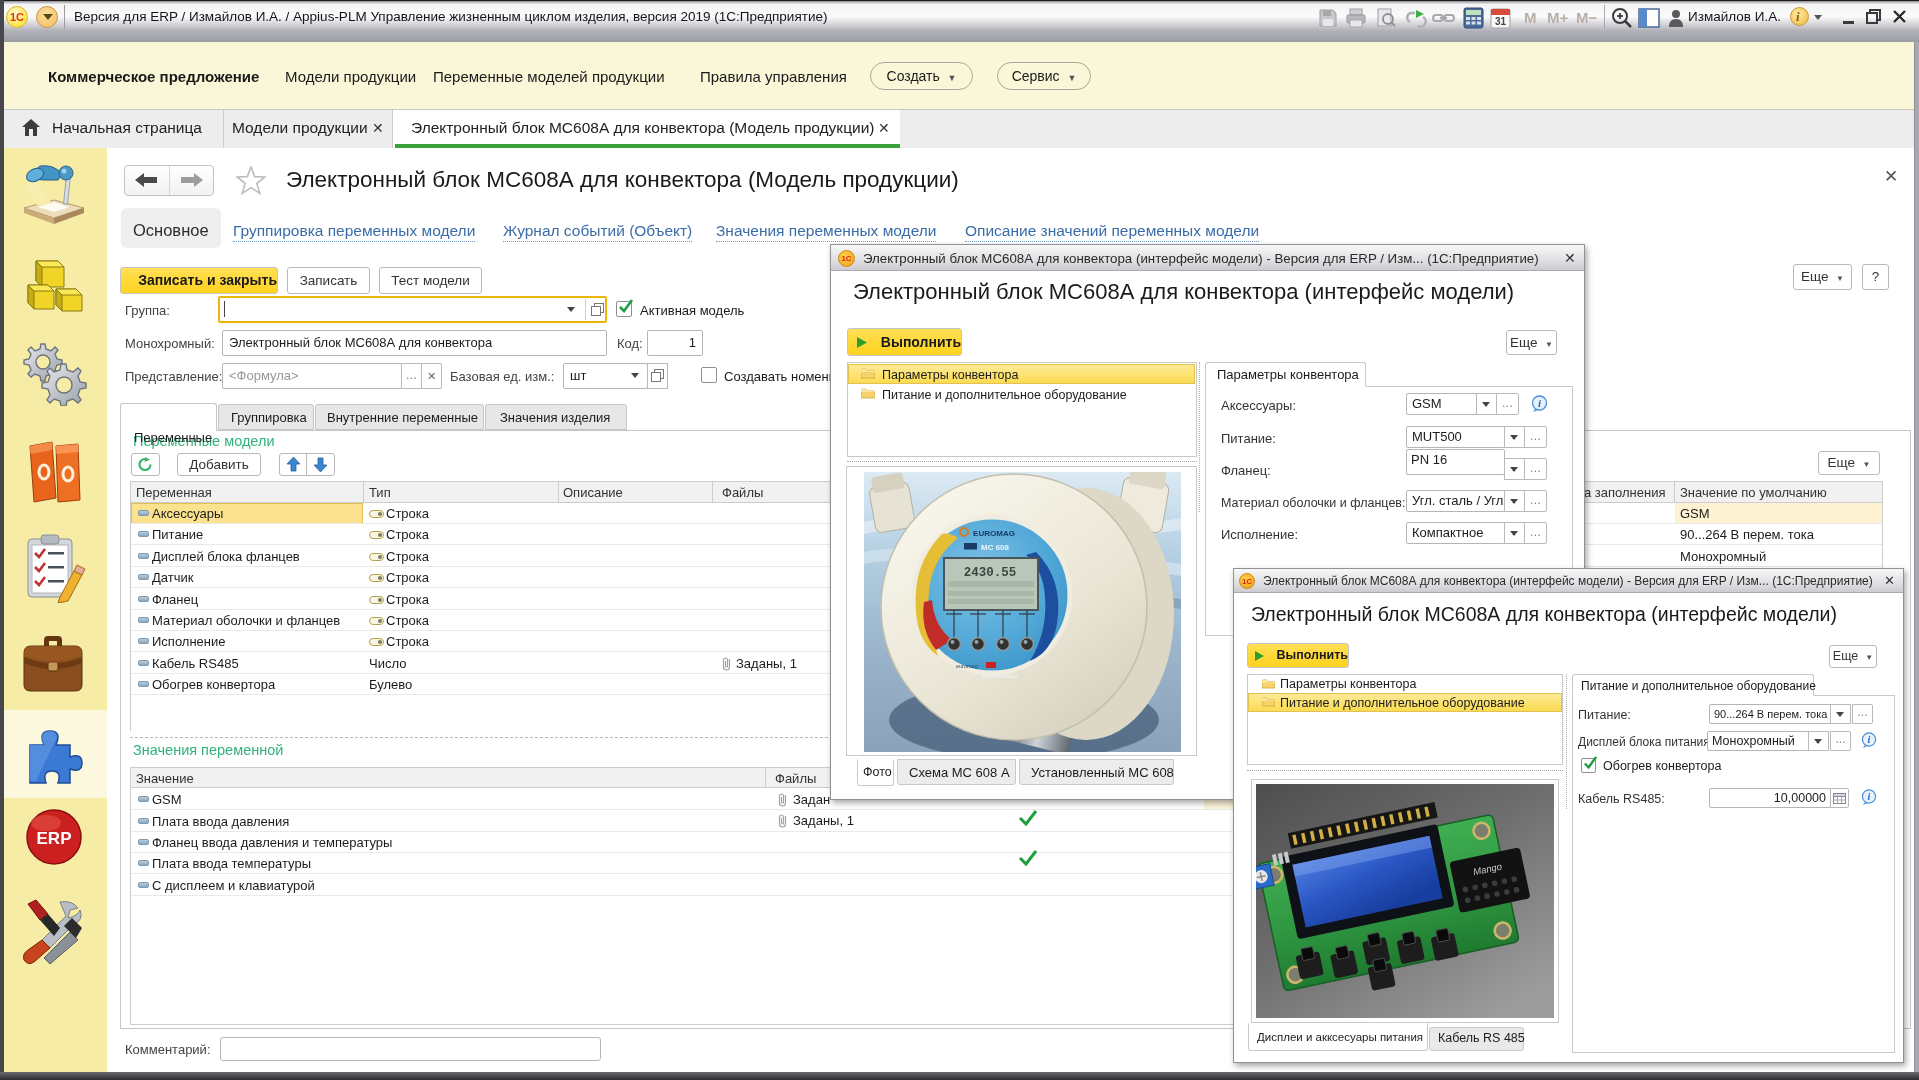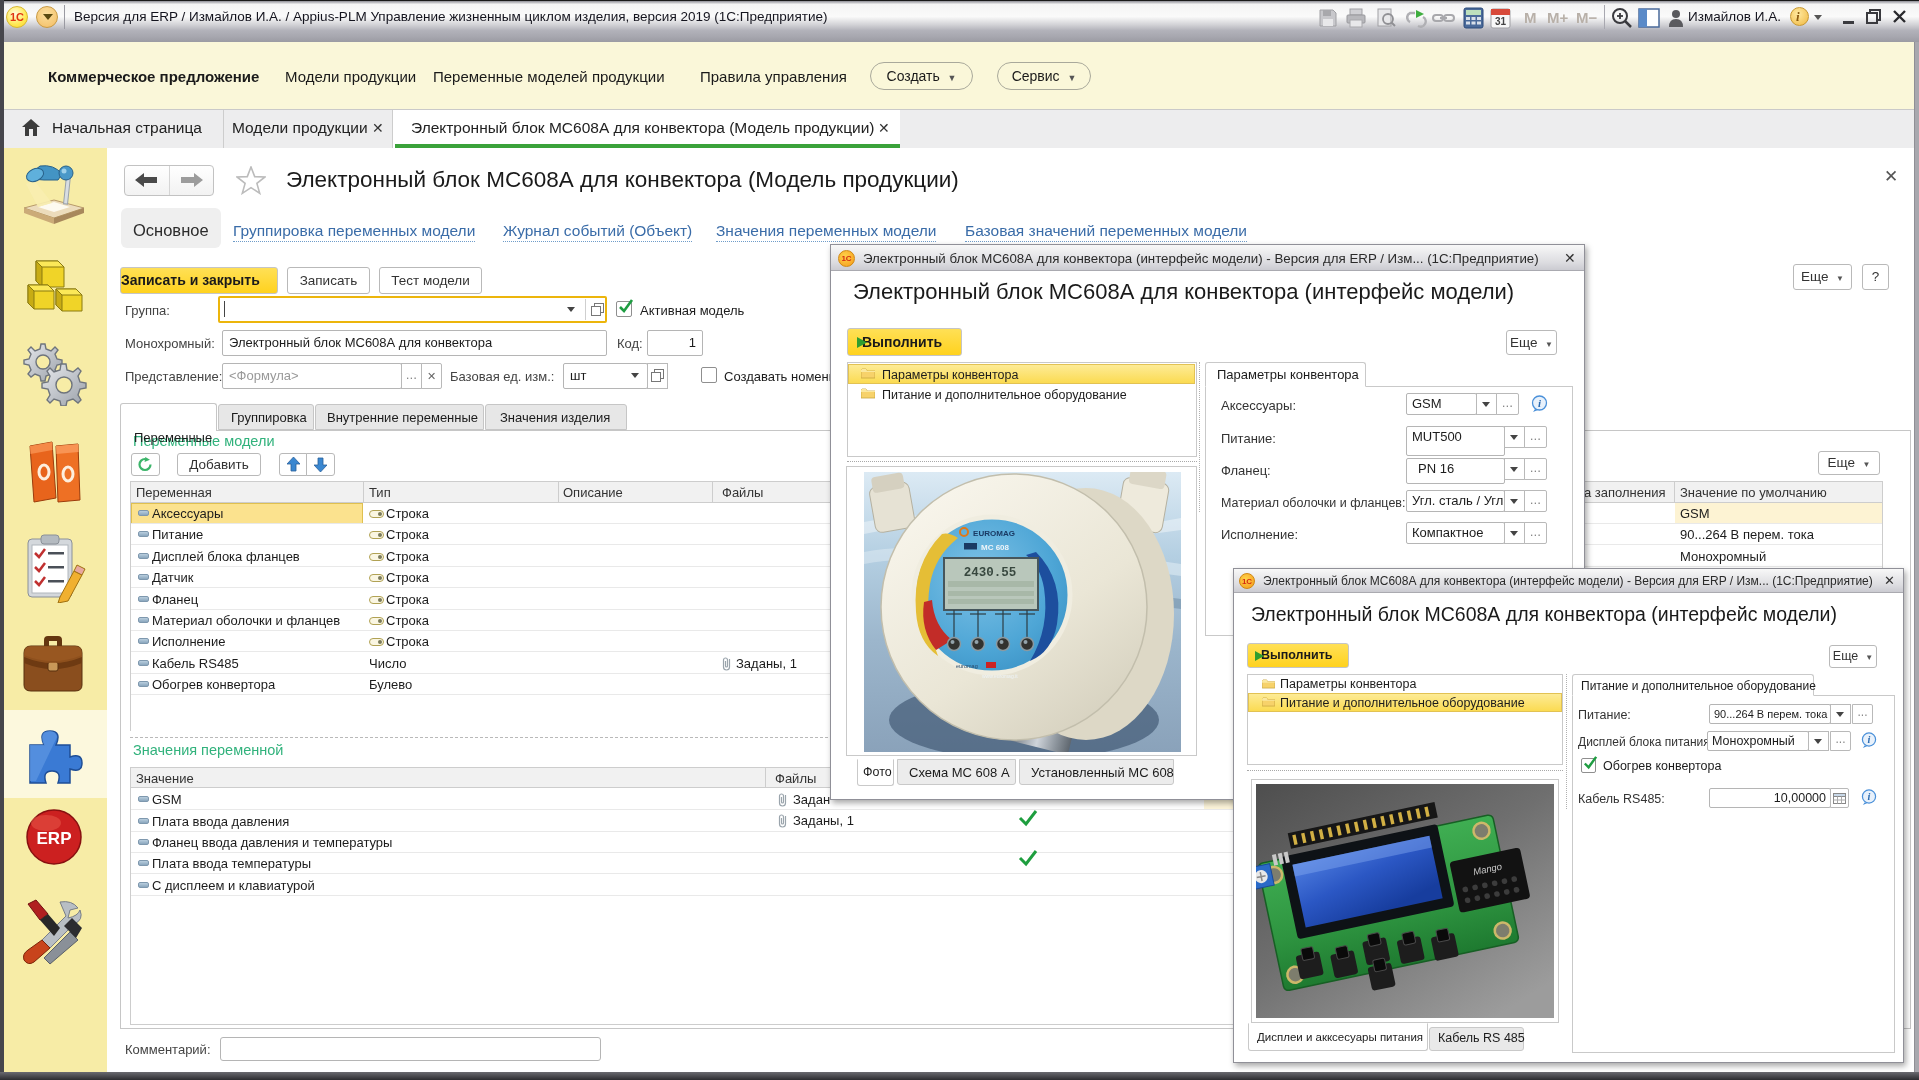--- a/index.html
+++ b/index.html
@@ -1,21 +1,21 @@
 <!DOCTYPE html>
 <html><head><meta charset="utf-8">
 <style>
 *{margin:0;padding:0;box-sizing:border-box}
 html,body{width:1919px;height:1080px;overflow:hidden}
 body{font-family:"Liberation Sans",sans-serif;background:#fff;position:relative}
 .ab{position:absolute}
 .lbl{position:absolute;font-size:13px;color:#444;white-space:nowrap}
 .txt{position:absolute;font-size:13px;color:#1c1c1c;white-space:nowrap}
 .btn{position:absolute;background:#fff;border:1px solid #b9b9b9;border-radius:3px;font-size:13.5px;color:#333;text-align:center;white-space:nowrap}
-.btn-y{position:absolute;background:linear-gradient(#ffe056,#ffd21e);border:1px solid #c5c5c5;border-radius:3px;font-size:14px;color:#1a1a1a;font-weight:bold;text-align:left;white-space:nowrap}
+.btn-y{position:absolute;background:linear-gradient(#ffe056,#ffd21e);border:1px solid #c5c5c5;border-radius:3px;font-size:14px;color:#1a1a1a;font-weight:bold;text-align:right;white-space:nowrap}
 .inp{position:absolute;background:#fff;border:1px solid #b5b5b5;border-radius:2px;font-size:13px;color:#1c1c1c;white-space:nowrap;overflow:hidden}
 .link{position:absolute;font-size:15.5px;color:#3a6ca8;border-bottom:1px dotted #6f9cc9;white-space:nowrap;padding-bottom:1px}
 .ghead{position:absolute;font-size:14.5px;color:#31b27c;white-space:nowrap}
 .chk{position:absolute;width:16px;height:16px;background:#fff;border:1px solid #8f8f8f;border-radius:2px}
 .dash{position:absolute;width:11px;height:6px;border-radius:2px;background:linear-gradient(#b9cede,#8aa6bd);border:1px solid #7e98ae}
 .pill{position:absolute;width:15px;height:8px;border-radius:4px;background:#faf6e2;border:1px solid #b1a254}
 .sep{position:absolute;background:#cdcdcd}
 .pill:after{content:"";position:absolute;right:1px;top:1px;width:4px;height:4px;border-radius:50%;background:#7a7a5a}
 </style></head>
 <body>
@@ -234,21 +234,21 @@
       <path d="M15 1 L18.7 10.6 L29 11 L20.9 17.4 L23.7 27.3 L15 21.6 L6.3 27.3 L9.1 17.4 L1 11 L11.3 10.6 Z" fill="#fff" stroke="#bcbcbc" stroke-width="1.6"></path>
     </svg>
 <div class="txt" style="left:286px;top:167px;font-size:22.5px;color:#1a1a1a">Электронный блок МС608А для конвектора (Модель продукции)</div>
 <div class="txt" style="left:1884px;top:166px;font-size:17px;color:#555">✕</div>
 
 <div class="ab" style="left:121px;top:208px;width:100px;height:40px;background:#efefef;border-radius:6px"></div>
 <div class="txt" style="left:133px;top:221px;font-size:16.5px;color:#2c2c2c">Основное</div>
 <div class="link" style="left:233px;top:222px">Группировка переменных модели</div>
 <div class="link" style="left:503px;top:222px">Журнал событий (Объект)</div>
 <div class="link" style="left:716px;top:222px">Значения переменных модели</div>
-<div class="link" style="left:965px;top:222px">Базовая значений переменных модели</div>
+<div class="link" style="left:965px;top:222px">Описание значений переменных модели</div>
 
 <div class="btn-y" style="left:120px;top:267px;width:158px;height:27px;line-height:25px">Записать и закрыть</div>
 <div class="btn" style="left:287px;top:267px;width:83px;height:27px;line-height:25px">Записать</div>
 <div class="btn" style="left:379px;top:267px;width:103px;height:27px;line-height:25px">Тест модели</div>
 <div class="btn" style="left:1793px;top:264px;width:59px;height:26px;line-height:24px">Еще &nbsp;<span style="font-size:8px;color:#555">▼</span></div>
 <div class="btn" style="left:1862px;top:264px;width:27px;height:26px;line-height:24px">?</div>
 
 <div class="lbl" style="left:125px;top:303px">Группа:</div>
 <div class="inp" style="left:218px;top:296px;width:389px;height:27px;border:2px solid #ecb50c"></div>
 <div class="ab" style="left:224px;top:301px;width:1px;height:16px;background:#444"></div>
@@ -454,26 +454,26 @@
 <div class="inp" style="left:575px;top:148px;width:71px;height:22px;line-height:20px;padding-left:5px">GSM</div>
 <div class="btn" style="left:645px;top:148px;width:21px;height:22px;border-radius:0"></div>
 <div class="ab" style="left:651px;top:157px;width:0;height:0;border-left:4px solid transparent;border-right:4px solid transparent;border-top:5px solid #444"></div>
 <div class="btn" style="left:665px;top:148px;width:23px;height:22px;line-height:18px;border-radius:0 2px 2px 0;color:#888">...</div>
 <svg class="ab" style="left:700px;top:150px" width="17" height="17" viewBox="0 0 17 17">
       <circle cx="8.5" cy="8" r="7" fill="#e8f1fb" stroke="#4a90d9" stroke-width="1.3"></circle>
       <path d="M4 14 L2 17 L7 15 Z" fill="#4a90d9"></path>
       <text x="8.5" y="12" font-size="11" font-style="italic" font-weight="bold" fill="#2a6ab0" text-anchor="middle" font-family="Liberation Serif">i</text>
     </svg>
 <div class="lbl" style="left:390px;top:186px;color:#333">Питание:</div>
-<div class="inp" style="left:575px;top:181px;width:99px;height:30px;line-height:20px;padding-left:5px">MUT500</div>
+<div class="inp" style="left:575px;top:181px;width:99px;height:22px;line-height:20px;padding-left:5px">MUT500</div>
 <div class="btn" style="left:673px;top:181px;width:21px;height:22px;border-radius:0"></div>
 <div class="ab" style="left:679px;top:190px;width:0;height:0;border-left:4px solid transparent;border-right:4px solid transparent;border-top:5px solid #444"></div>
 <div class="btn" style="left:693px;top:181px;width:23px;height:22px;line-height:17px;border-radius:0 2px 2px 0;color:#888">...</div>
 <div class="lbl" style="left:390px;top:218px;color:#333">Фланец:</div>
-<div class="inp" style="left:575px;top:213px;width:99px;height:26px;line-height:20px;padding-left:11px">PN 16</div>
+<div class="inp" style="left:575px;top:204px;width:99px;height:26px;line-height:20px;padding-left:4px">PN 16</div>
 <div class="btn" style="left:673px;top:213px;width:21px;height:22px;border-radius:0"></div>
 <div class="ab" style="left:679px;top:222px;width:0;height:0;border-left:4px solid transparent;border-right:4px solid transparent;border-top:5px solid #444"></div>
 <div class="btn" style="left:693px;top:213px;width:23px;height:22px;line-height:17px;border-radius:0 2px 2px 0;color:#888">...</div>
 <div class="lbl" style="left:390px;top:251px;color:#333;font-size:12.5px">Материал оболочки и фланцев:</div>
 <div class="inp" style="left:575px;top:245px;width:99px;height:22px;line-height:20px;padding-left:5px">Угл. сталь /  Угл.</div>
 <div class="btn" style="left:673px;top:245px;width:21px;height:22px;border-radius:0"></div>
 <div class="ab" style="left:679px;top:254px;width:0;height:0;border-left:4px solid transparent;border-right:4px solid transparent;border-top:5px solid #444"></div>
 <div class="btn" style="left:693px;top:245px;width:23px;height:22px;line-height:17px;border-radius:0 2px 2px 0;color:#888">...</div>
 <div class="lbl" style="left:390px;top:282px;color:#333">Исполнение:</div>
 <div class="inp" style="left:575px;top:277px;width:99px;height:22px;line-height:20px;padding-left:5px">Компактное</div>

